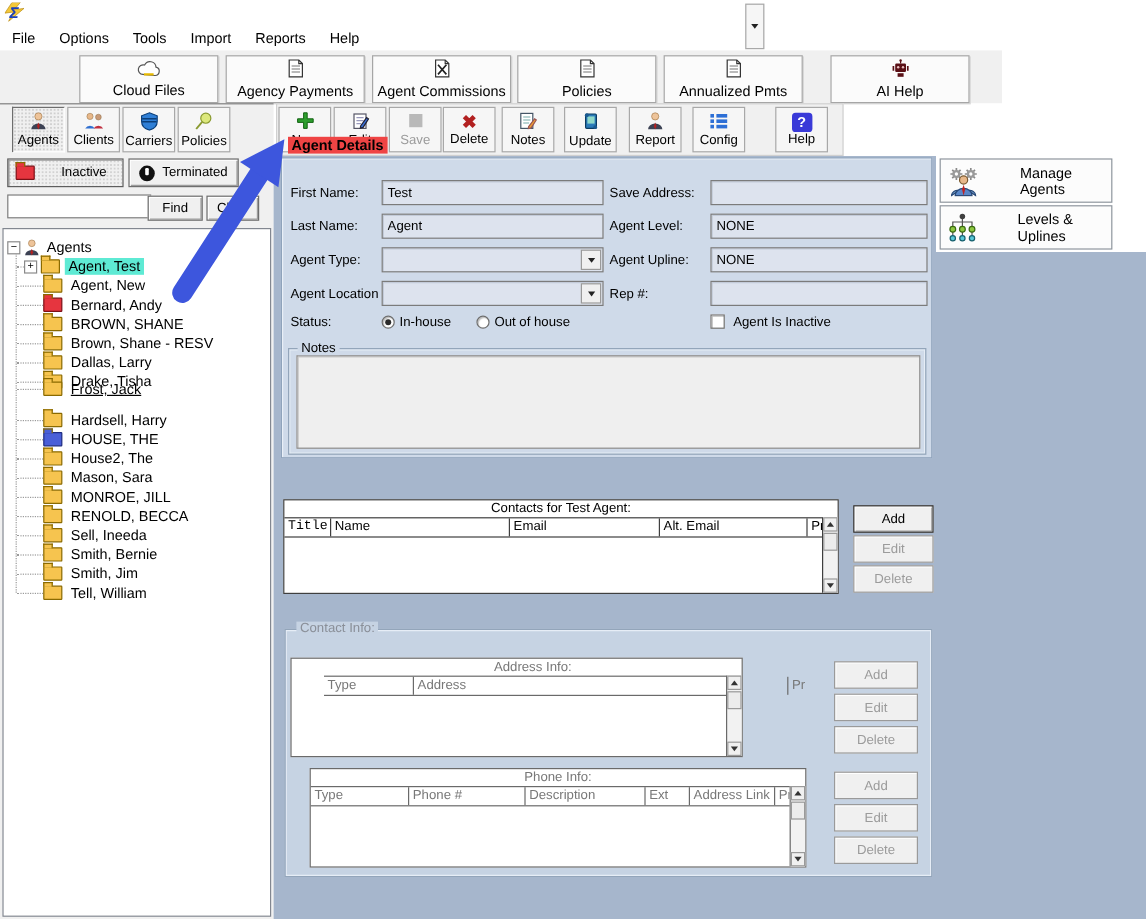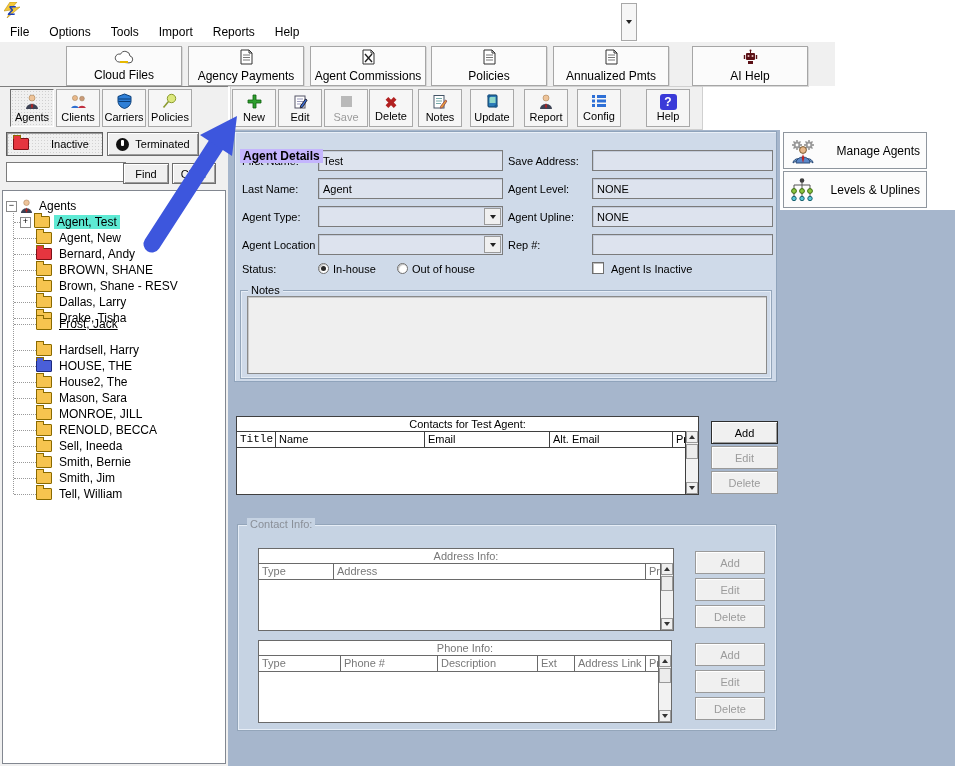--- a/index.html
+++ b/index.html
@@ -35,24 +35,24 @@
   .guide-v{position:absolute;left:13px;top:208px;height:286px;border-left:1px dotted #9a9a9a;width:0;}
   .stub{flex:none;border-top:1px dotted #9a9a9a;height:0;}
   .folder{flex:none;width:14px;height:10px;background:#f6c44f;border:1px solid #8a6a00;border-radius:1px;position:relative;margin-right:4px;}
   .folder:before{content:"";position:absolute;top:-4px;left:-1px;width:6px;height:3px;background:inherit;border:1px solid #8a6a00;border-bottom:none;}
   .folder.red{background:#e6353f;border-color:#7d1016;}
   .folder.blue{background:#4a5fd8;border-color:#1d2a80;}
   
   .mainbg{left:228px;top:130px;width:727px;height:636px;background:#a6b6cc;}
   .rightstrip{left:780px;top:130px;width:175px;height:80px;background:#fff;}
   .sidebtn{position:absolute;left:783px;width:144px;height:37px;background:#fcfcfc;border:1px solid #8f969e;display:flex;align-items:center;gap:6px;padding:0 6px;font-size:12px;box-sizing:border-box;}
-  .sidebtn .lb{flex:1;text-align:right;}
+  .sidebtn .lb{flex:1;text-align:left;margin-left:28px;}
   
   .panel{left:234px;top:131px;width:543px;height:251px;background:#cfdae9;border:1px solid #8fa3bb;box-shadow:inset 1px 1px 0 #e9eff7;box-sizing:border-box;}
-  .panel-title{position:absolute;left:240px;top:149px;font-size:12px;font-weight:bold;background:#c4b5fd;padding:0 3px;z-index:2;}
+  .panel-title{position:absolute;left:240px;top:114px;font-size:12px;font-weight:bold;background:#ef4444;padding:0 3px;z-index:2;}
   .flabel{position:absolute;font-size:11px;}
   .field{position:absolute;height:21px;background:#dde3ee;border:1px solid #7b7b7b;box-shadow:inset 1px 1px 0 #c3cbd9;font-family:inherit;font-size:11px;padding:0 4px;box-sizing:border-box;color:#000;}
   .combo{position:absolute;height:21px;background:#dde3ee;border:1px solid #7b7b7b;box-shadow:inset 1px 1px 0 #c3cbd9;box-sizing:border-box;}
   .combo .arr{position:absolute;right:1px;top:1px;bottom:1px;width:17px;background:#f0f0f0;border:1px solid #9a9a9a;display:flex;align-items:center;justify-content:center;box-sizing:border-box;}
   .tri-dn{width:0;height:0;border-left:4px solid transparent;border-right:4px solid transparent;border-top:5px solid #222;}
   .tri-dn.sm{border-left-width:3px;border-right-width:3px;border-top-width:4px;}
   .tri-up-s{width:0;height:0;border-left:3px solid transparent;border-right:3px solid transparent;border-bottom:4px solid #333;}
   .tri-dn-s{width:0;height:0;border-left:3px solid transparent;border-right:3px solid transparent;border-top:4px solid #333;}
   .radio{width:11px;height:11px;border-radius:50%;background:#fff;border:1px solid #6f6f6f;box-shadow:inset 1px 1px 1px #bdbdbd;position:absolute;box-sizing:border-box;}
   .radio.on:after{content:"";position:absolute;left:2px;top:2px;width:5px;height:5px;border-radius:50%;background:#2a2a2a;}
@@ -492,21 +492,21 @@
   <div class="cbtn dis" style="left:711px;top:446px;width:67px;height:23px;">
       <span>Edit</span>
     </div>
   <div class="cbtn dis" style="left:711px;top:471px;width:67px;height:23px;">
       <span>Delete</span>
     </div>
 
   <div class="gbox" style="left:237px;top:524px;width:540px;height:207px;background:#c6d3e3;"></div>
   <span class="gbox-lab" style="left:247px;top:518px;background:#c6d3e3;color:#8a8f98;">Contact Info:</span>
 
-  <div class="dtable gray" style="left:258px;top:548px;width:416px;height:83px;">
+  <div class="dtable gray" style="left:242px;top:548px;width:377px;height:83px;padding-left:27px;">
     <div class="ttl">Address Info:</div>
     <div class="hdr">
       <span style="width:75px;">Type</span>
       <span style="width:312px;">Address</span>
       <span style="width:14px;border-right:none;">Pri.</span>
     </div>
     <div class="vscroll">
       <span class="sbox">
           <span class="tri-up-s"></span>
         </span>

